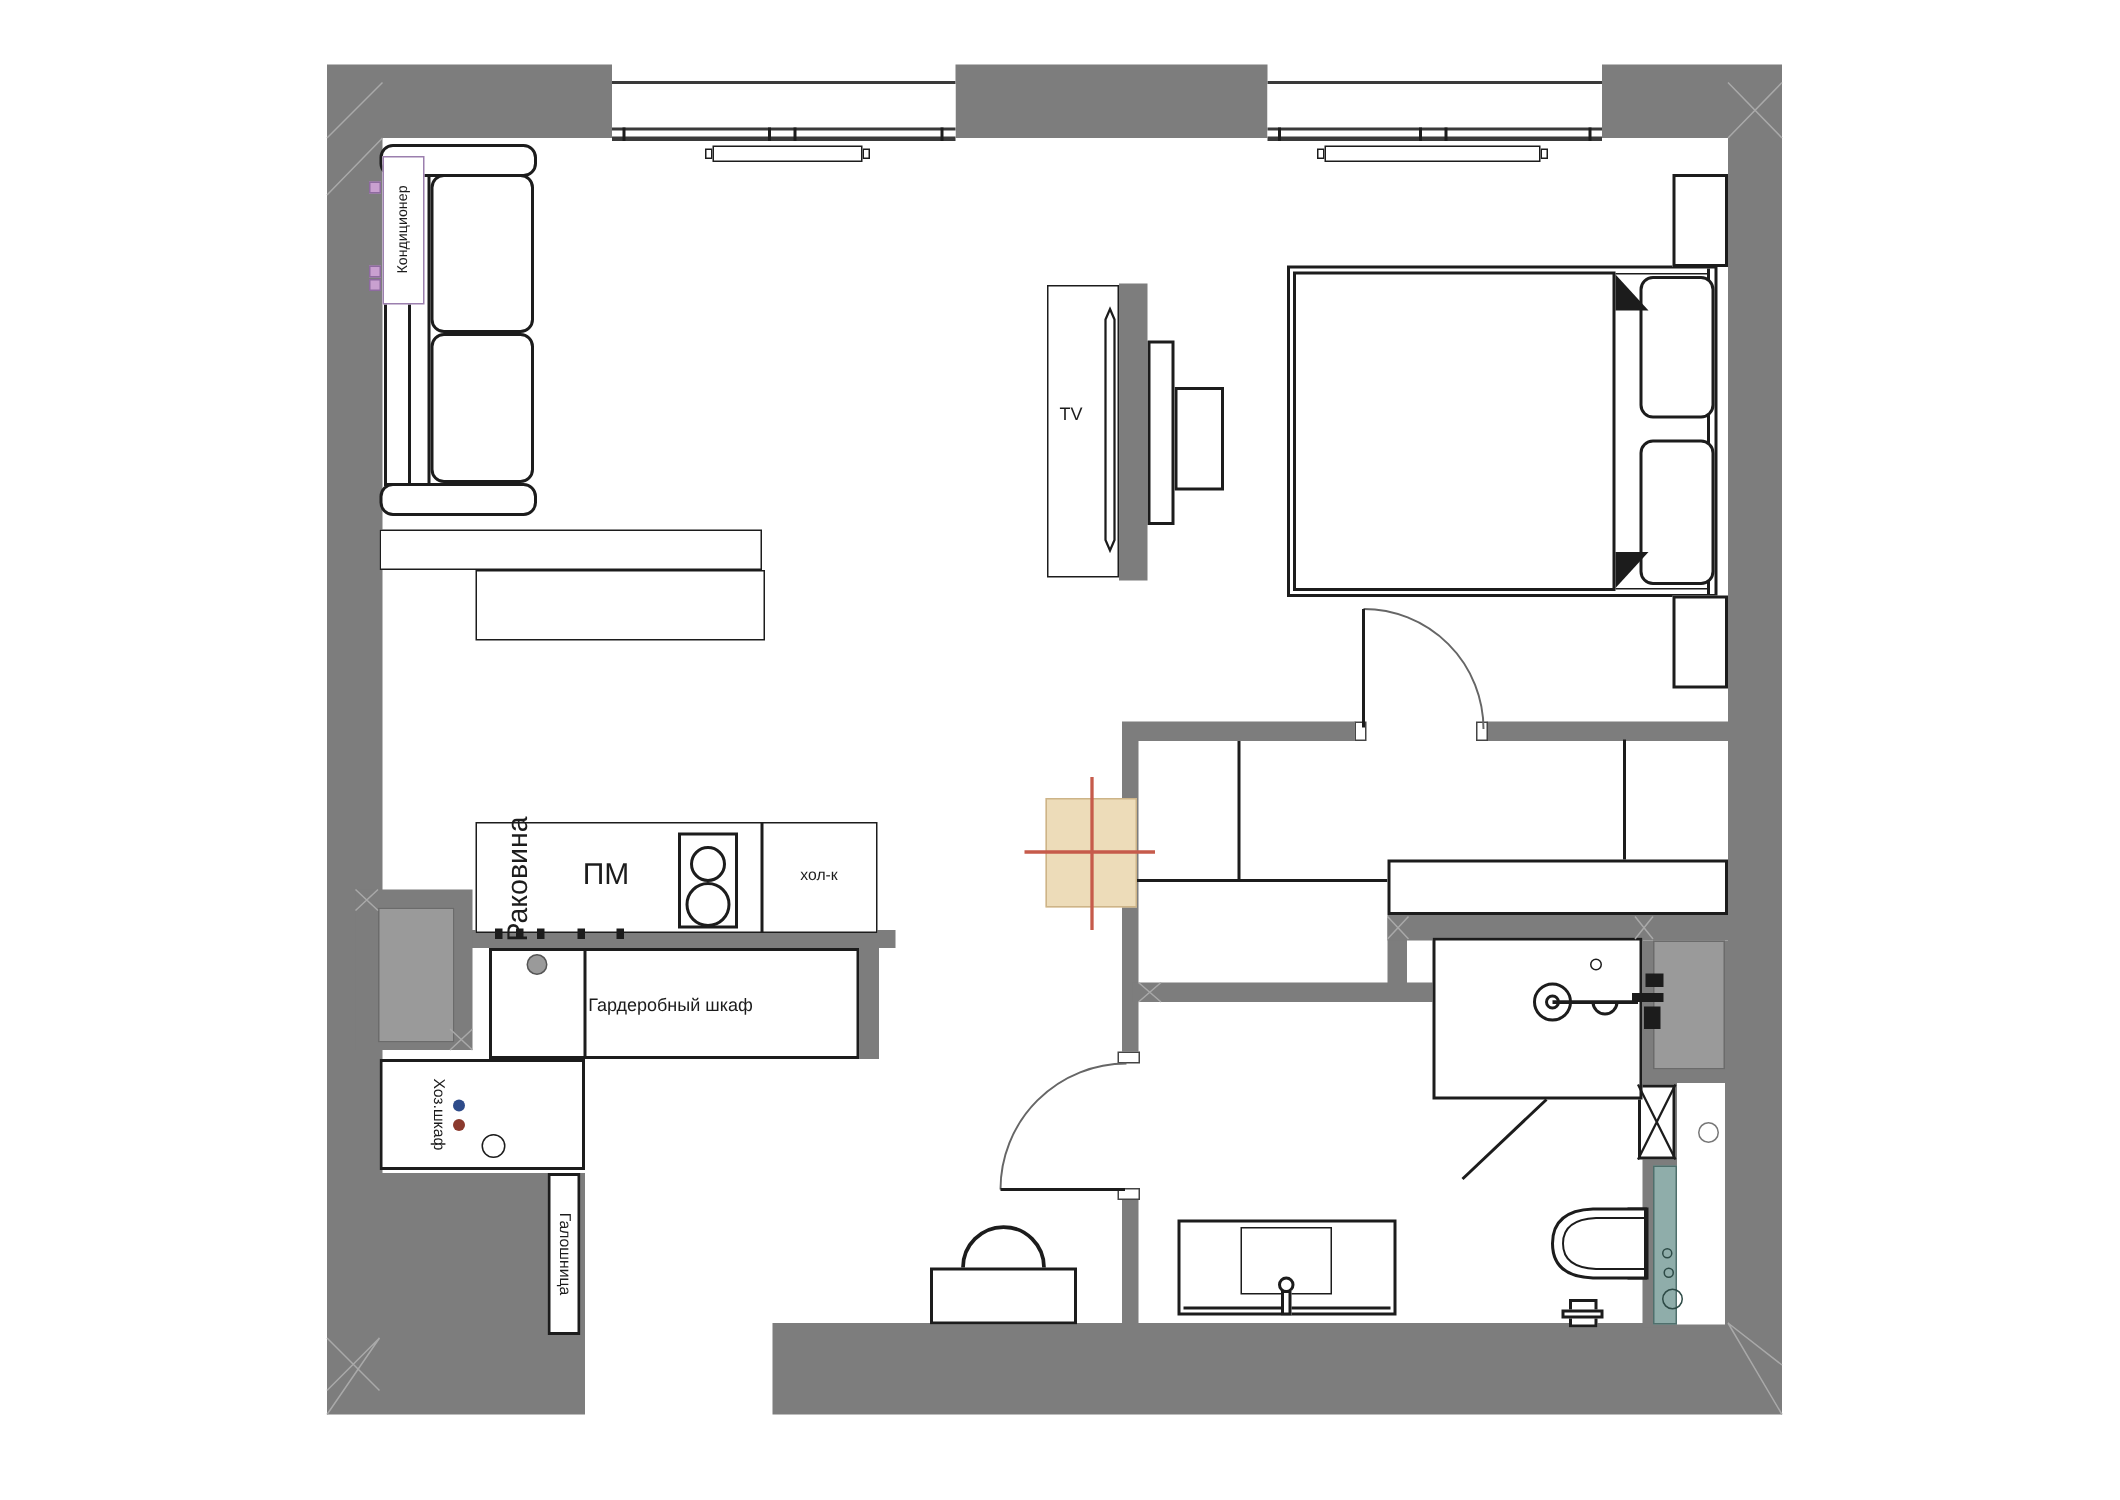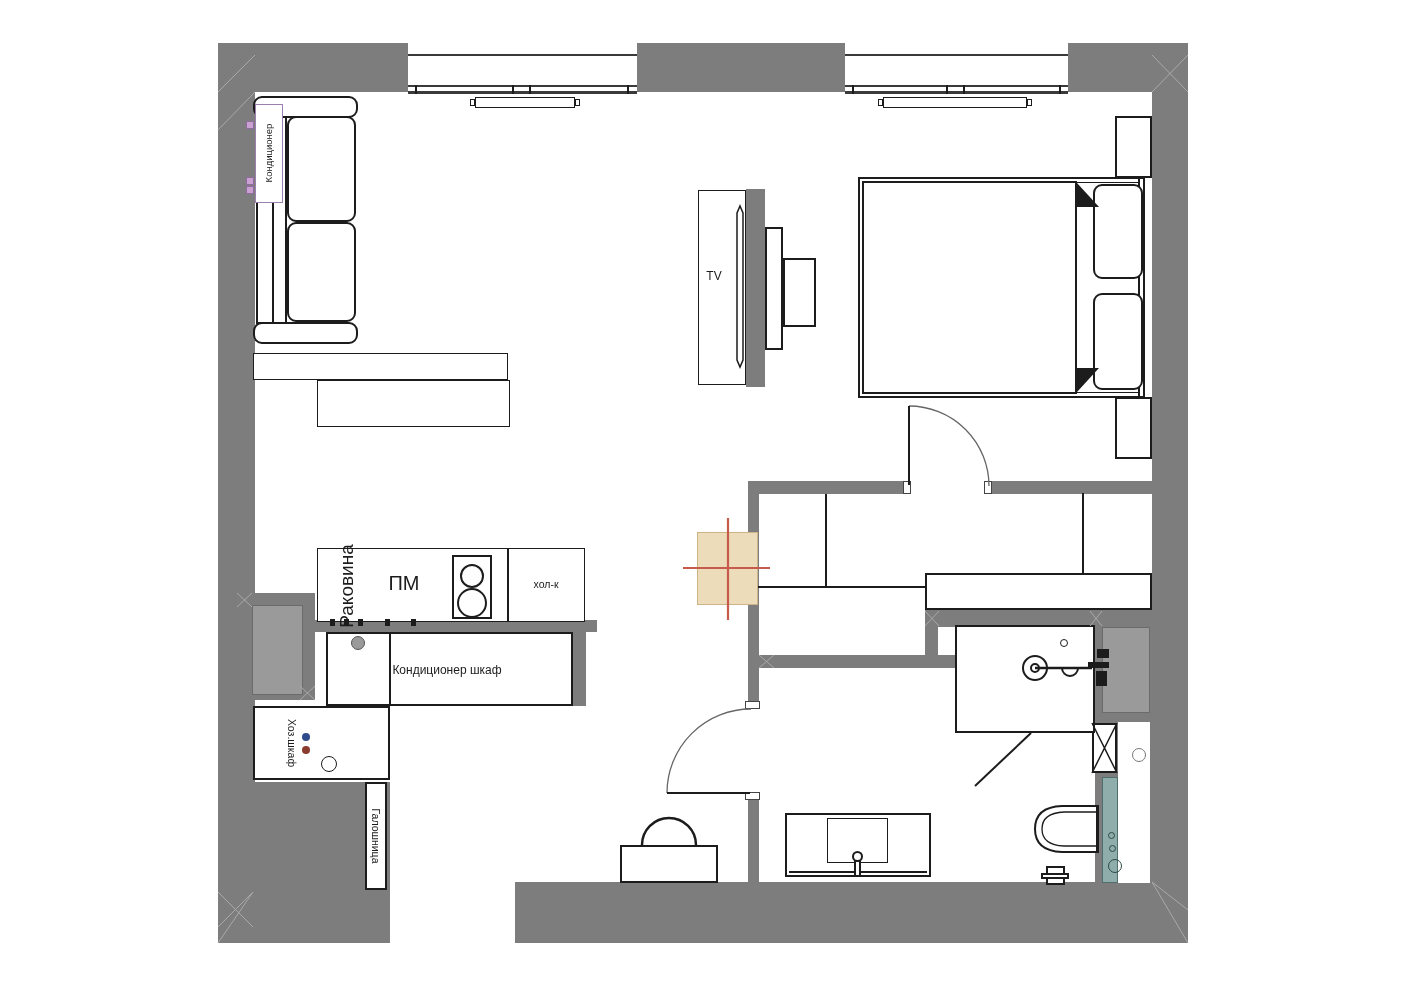--- a/index.html
+++ b/index.html
@@ -155,21 +155,21 @@
   <div class="abs f" style="left:1046px;top:866px;width:19px;height:19px;"></div>
   <div class="abs f" style="left:1041px;top:873px;width:28px;height:6px;"></div>
 
   <div class="abs f b25" style="left:620px;top:845px;width:98px;height:38px;"></div>
 
   <div class="vlabel vccw" style="left:269px;top:153px;font-size:9.5px;">Кондиционер</div>
   <div class="hlabel" style="left:714px;top:276px;font-size:12px;z-index:30;">TV</div>
   <div class="vlabel vccw" style="left:346px;top:586px;font-size:19px;">Раковина</div>
   <div class="hlabel" style="left:404px;top:583px;font-size:20px;">ПМ</div>
   <div class="hlabel" style="left:546px;top:584px;font-size:10.5px;">хол-к</div>
-  <div class="hlabel" style="left:447px;top:670px;font-size:12px;">Кондиционер шкаф</div>
+  <div class="hlabel" style="left:447px;top:670px;font-size:12px;">Гардеробный шкаф</div>
   <div class="vlabel vcw" style="left:292px;top:743px;font-size:10.5px;">Хоз.шкаф</div>
   <div class="vlabel vcw" style="left:376px;top:836px;font-size:10.5px;">Галошница</div>
 
   <svg class="overlay" width="1413" height="1000" viewBox="0 0 1413 1000">
     <g>
       <path class="arc" d="M667,793 A84,84 0 0 1 751,709"></path>
       <path class="svgl" d="M667,793 L750,793"></path>
     </g>
     <g>
       <path class="arc" d="M909,406 A80,80 0 0 1 989,486"></path>

